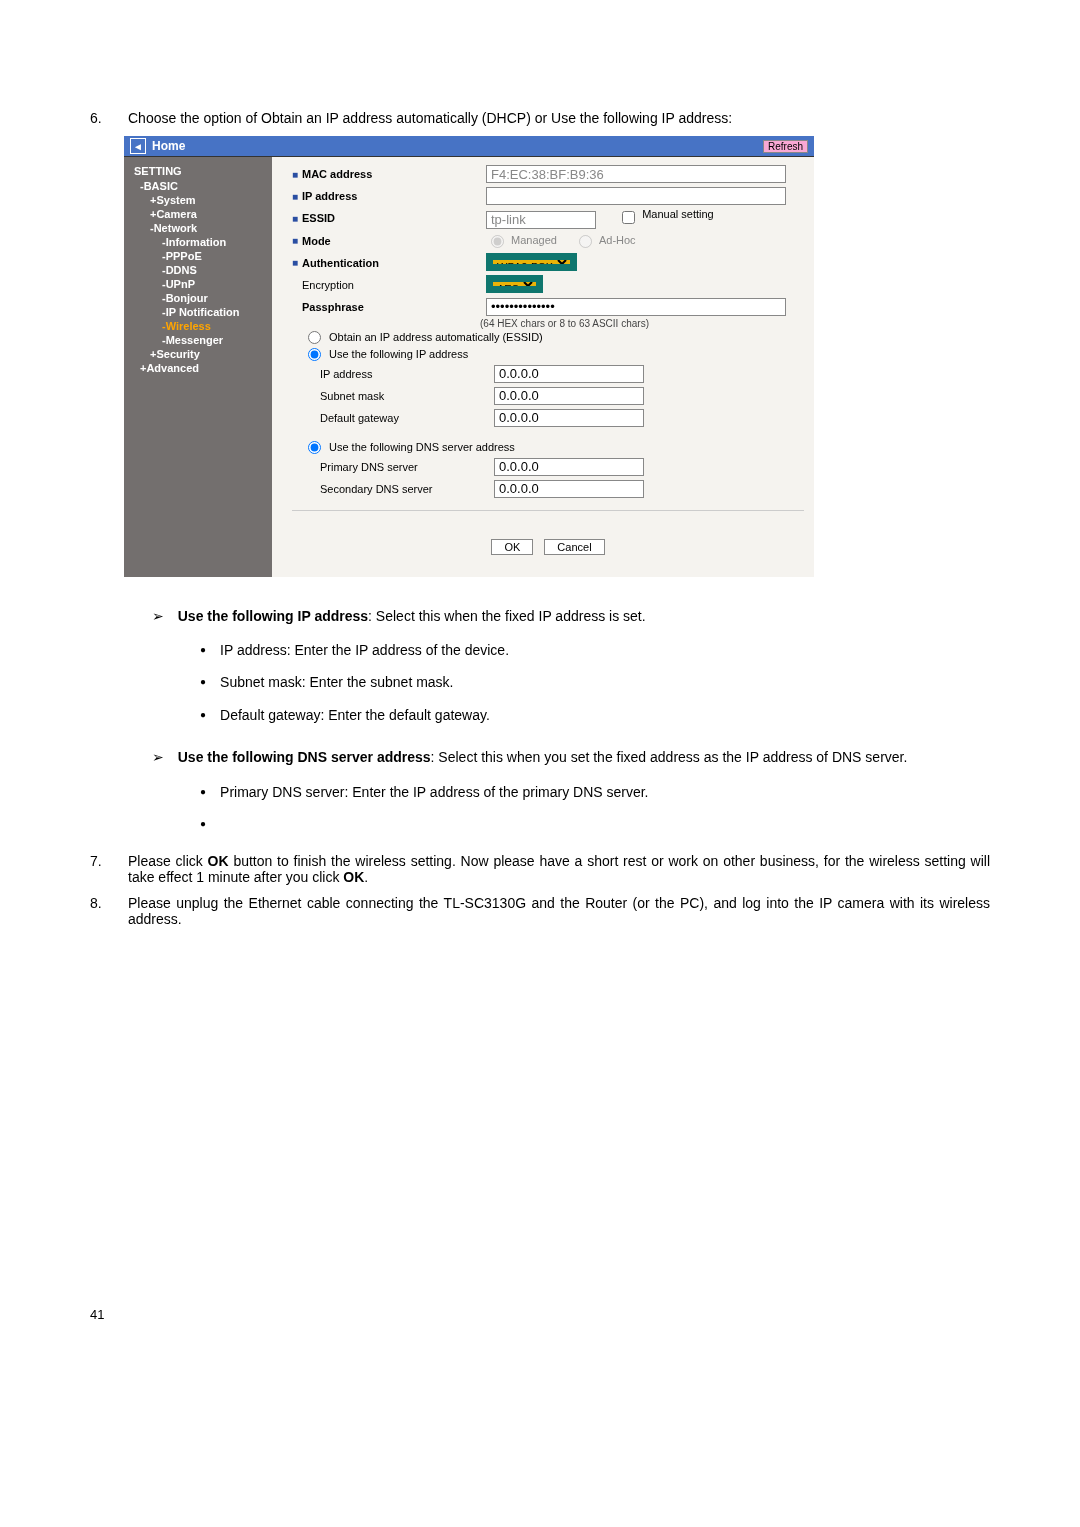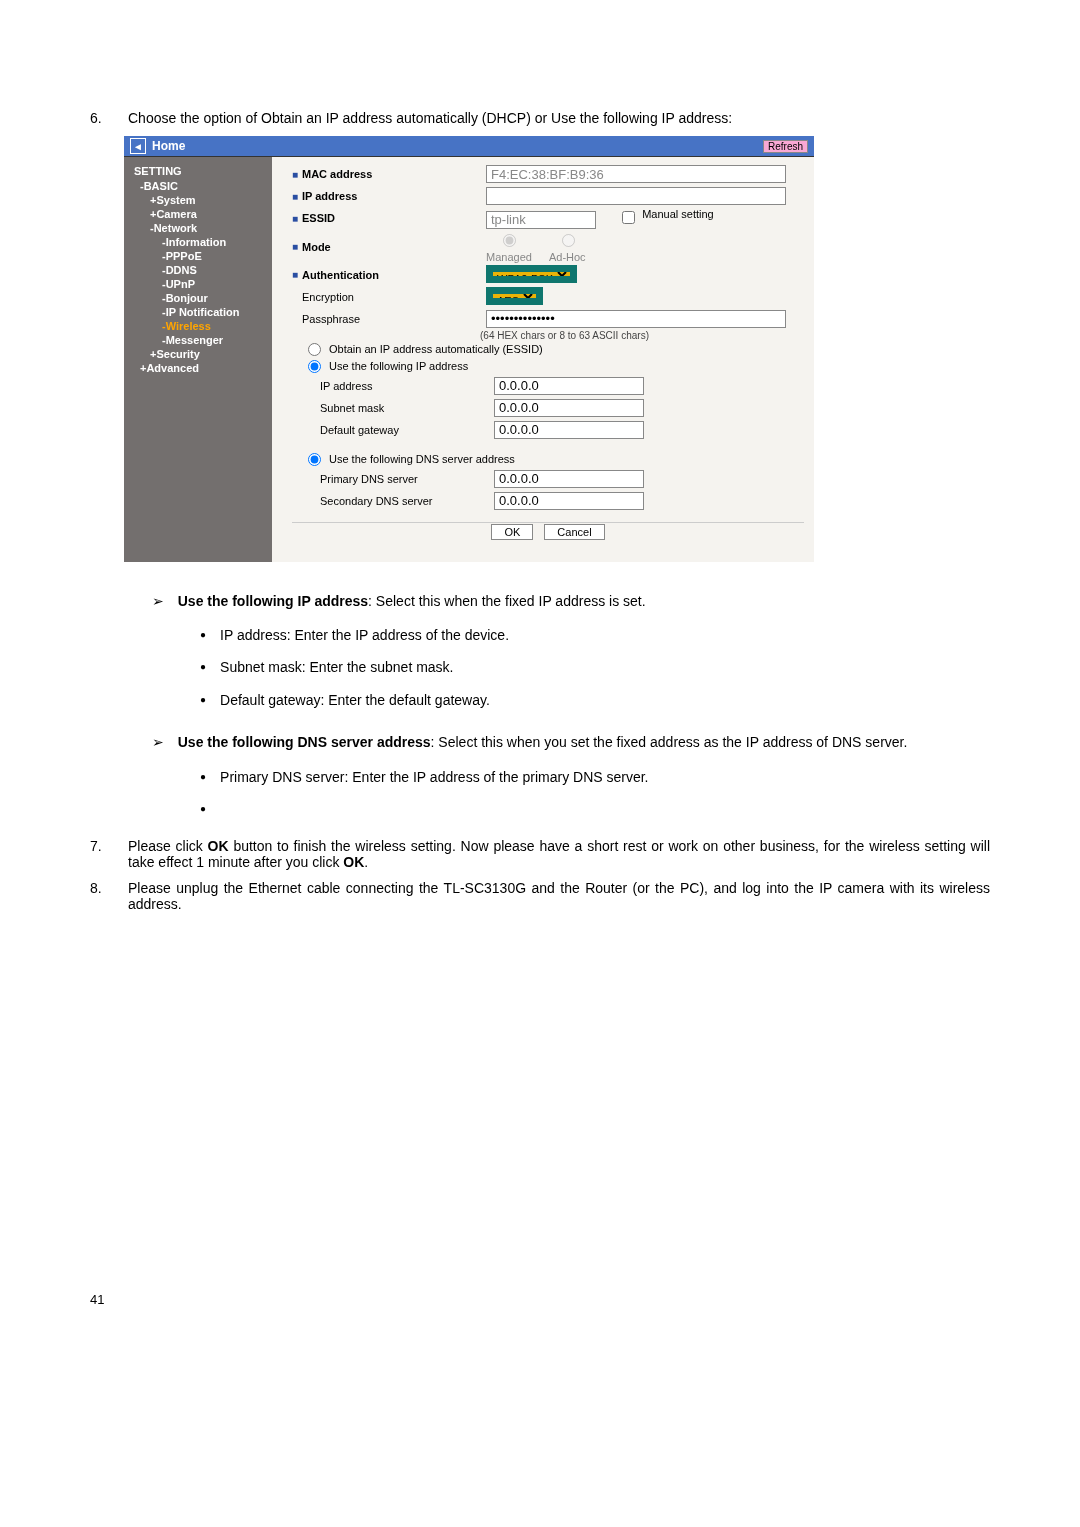--- a/index.html
+++ b/index.html
@@ -122,28 +122,28 @@
   .row .val input.readonly {
     color: #888;
     width: 290px;
   }
   .sel {
     border: 7px solid #0f766e;
     background: #eab308;
     font-size: 11px;
     height: 18px;
   }
-  .radio-inline { display: inline-flex; align-items: center; gap: 4px; margin-right: 14px; color: #888; flex-direction: column; }
+  .radio-inline { display: inline-flex; align-items: center; gap: 4px; margin-right: 14px; color: #888; }
   .checkbox-inline { display: inline-flex; align-items: flex-start; gap: 4px; }
   .hint { font-size: 10px; color: #444; padding-left: 188px; }
   .radio-row { padding: 2px 0 2px 16px; display: flex; align-items: center; gap: 8px; }
   .radio-row input[type=radio] { margin: 0; }
   .btn-row {
     text-align: center;
-    padding: 1px 0 8px 0;
+    padding: 28px 0 8px 0;
     border-top: 1px solid #ccc;
     margin-top: 10px;
   }
   .btn {
     border: 1px solid #888;
     background: #fff;
     font-size: 11px;
     padding: 1px 12px;
     cursor: pointer;
     margin: 0 4px;
@@ -249,21 +249,21 @@
           <span class="label">Authentication</span>
           <span class="val"><select class="sel"><option>WPA2-PSK</option></select></span>
         </div>
         <div class="row">
           <span class="bullet"></span>
           <span class="label" style="font-weight:normal;">Encryption</span>
           <span class="val"><select class="sel"><option>AES</option></select></span>
         </div>
         <div class="row">
           <span class="bullet"></span>
-          <span class="label" style="font-weight:normal;">Passphrase</span>
+          <span class="label" style="font-weight:bold;">Passphrase</span>
           <span class="val"><input type="password" class="wide" value="••••••••••••••" style=""></span>
         </div>
         <div class="hint">(64 HEX chars or 8 to 63 ASCII chars)</div>
 
         <div class="radio-row">
           <input type="radio" name="ipm" style="">
           <span>Obtain an IP address automatically (ESSID)</span>
         </div>
         <div class="radio-row">
           <input type="radio" name="ipm" checked="" style="">

